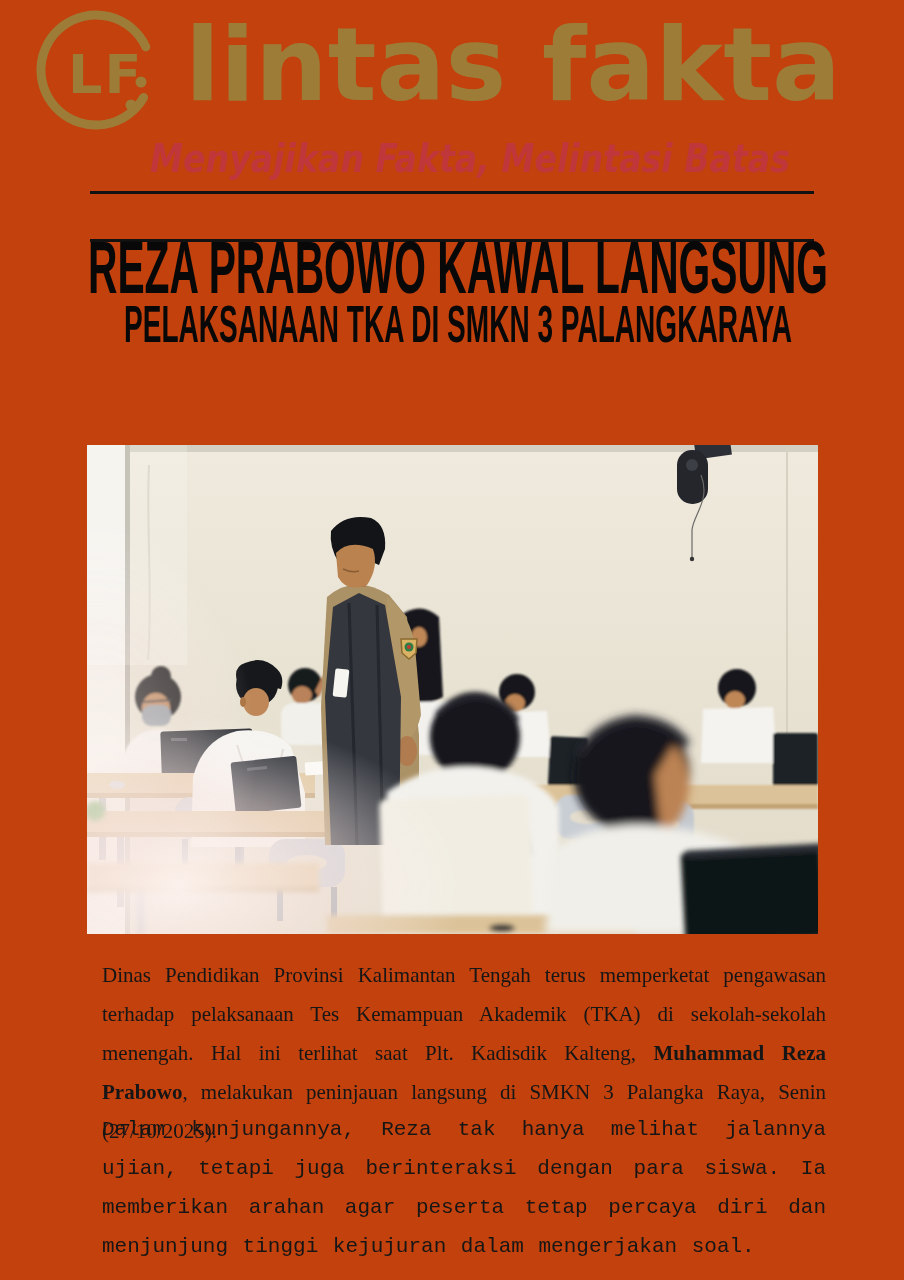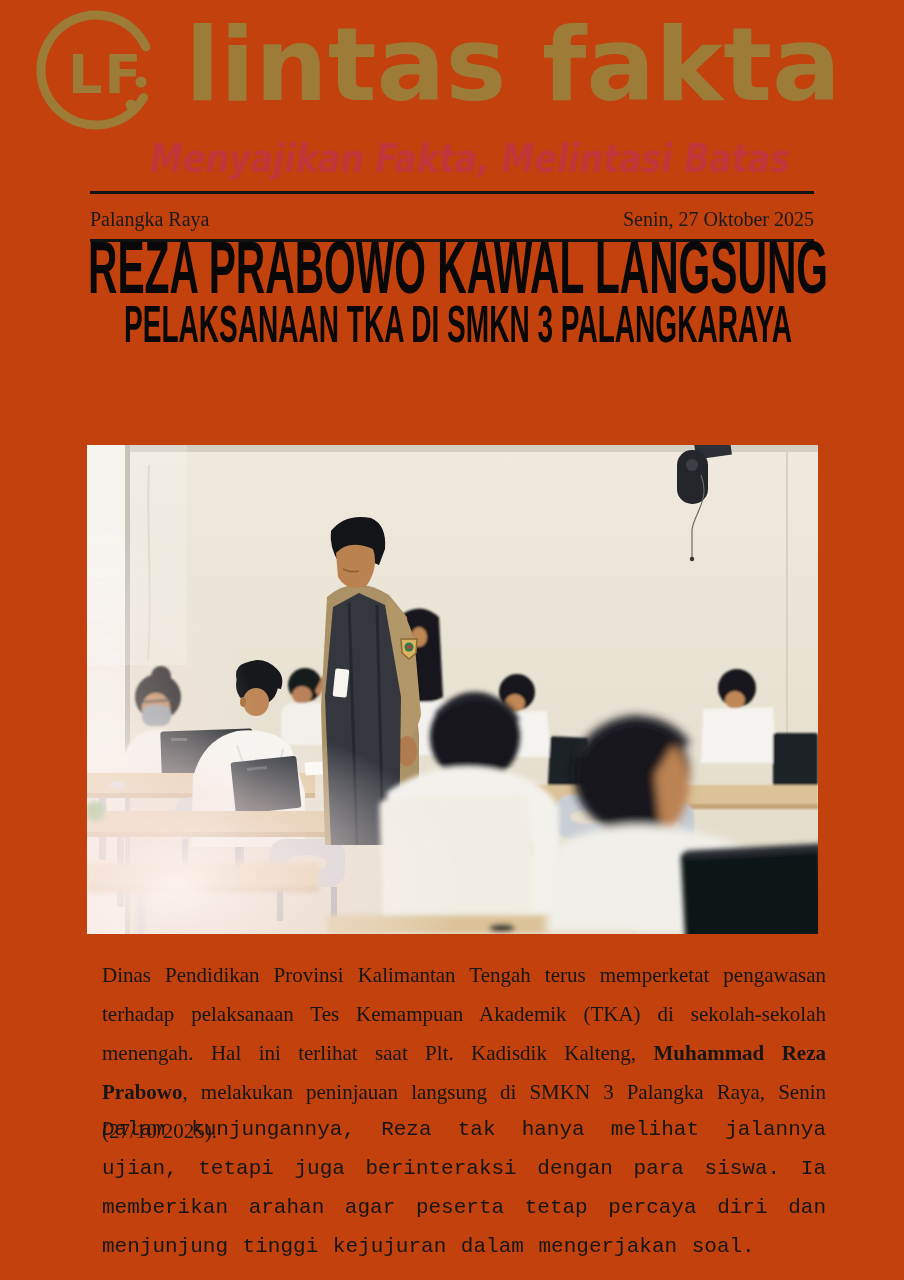--- a/index.html
+++ b/index.html
@@ -39,24 +39,20 @@
   <svg class="wordmark-svg" width="690" height="124" viewBox="0 0 690 124">
     <text x="345" y="96" text-anchor="middle" font-family="DejaVu Sans, sans-serif" font-size="102" font-weight="bold" fill="#9d7c38" textLength="656" lengthAdjust="spacingAndGlyphs">lintas fakta</text>
   </svg>
 
   <svg class="tagline-svg" width="904" height="52" viewBox="0 0 904 52">
     <text x="470" y="38" text-anchor="middle" font-family="DejaVu Sans, sans-serif" font-size="39" font-weight="bold" font-style="italic" fill="#c0373b" textLength="640" lengthAdjust="spacingAndGlyphs">Menyajikan Fakta, Melintasi Batas</text>
   </svg>
 
   <div class="rule rule-1"></div>
 
-  <div class="dateline">
-    <span>Palangka Raya</span>
-    <span>Senin, 27 Oktober 2025</span>
-  </div>
 
   <div class="rule rule-2"></div>
 
   <h1 class="headline">
     <svg class="hl-svg" width="904" height="66" viewBox="0 0 904 66">
       <text x="452" y="57" text-anchor="middle" font-family="Liberation Sans, sans-serif" font-size="74" font-weight="bold" fill="#080808" textLength="740" lengthAdjust="spacingAndGlyphs">REZA PRABOWO KAWAL LANGSUNG</text>
     </svg>
     <svg class="hl-svg" width="904" height="48" viewBox="0 0 904 48">
       <text x="452" y="40" text-anchor="middle" font-family="Liberation Sans, sans-serif" font-size="51" font-weight="bold" fill="#080808" textLength="668" lengthAdjust="spacingAndGlyphs">PELAKSANAAN TKA DI SMKN 3 PALANGKARAYA</text>
     </svg>

